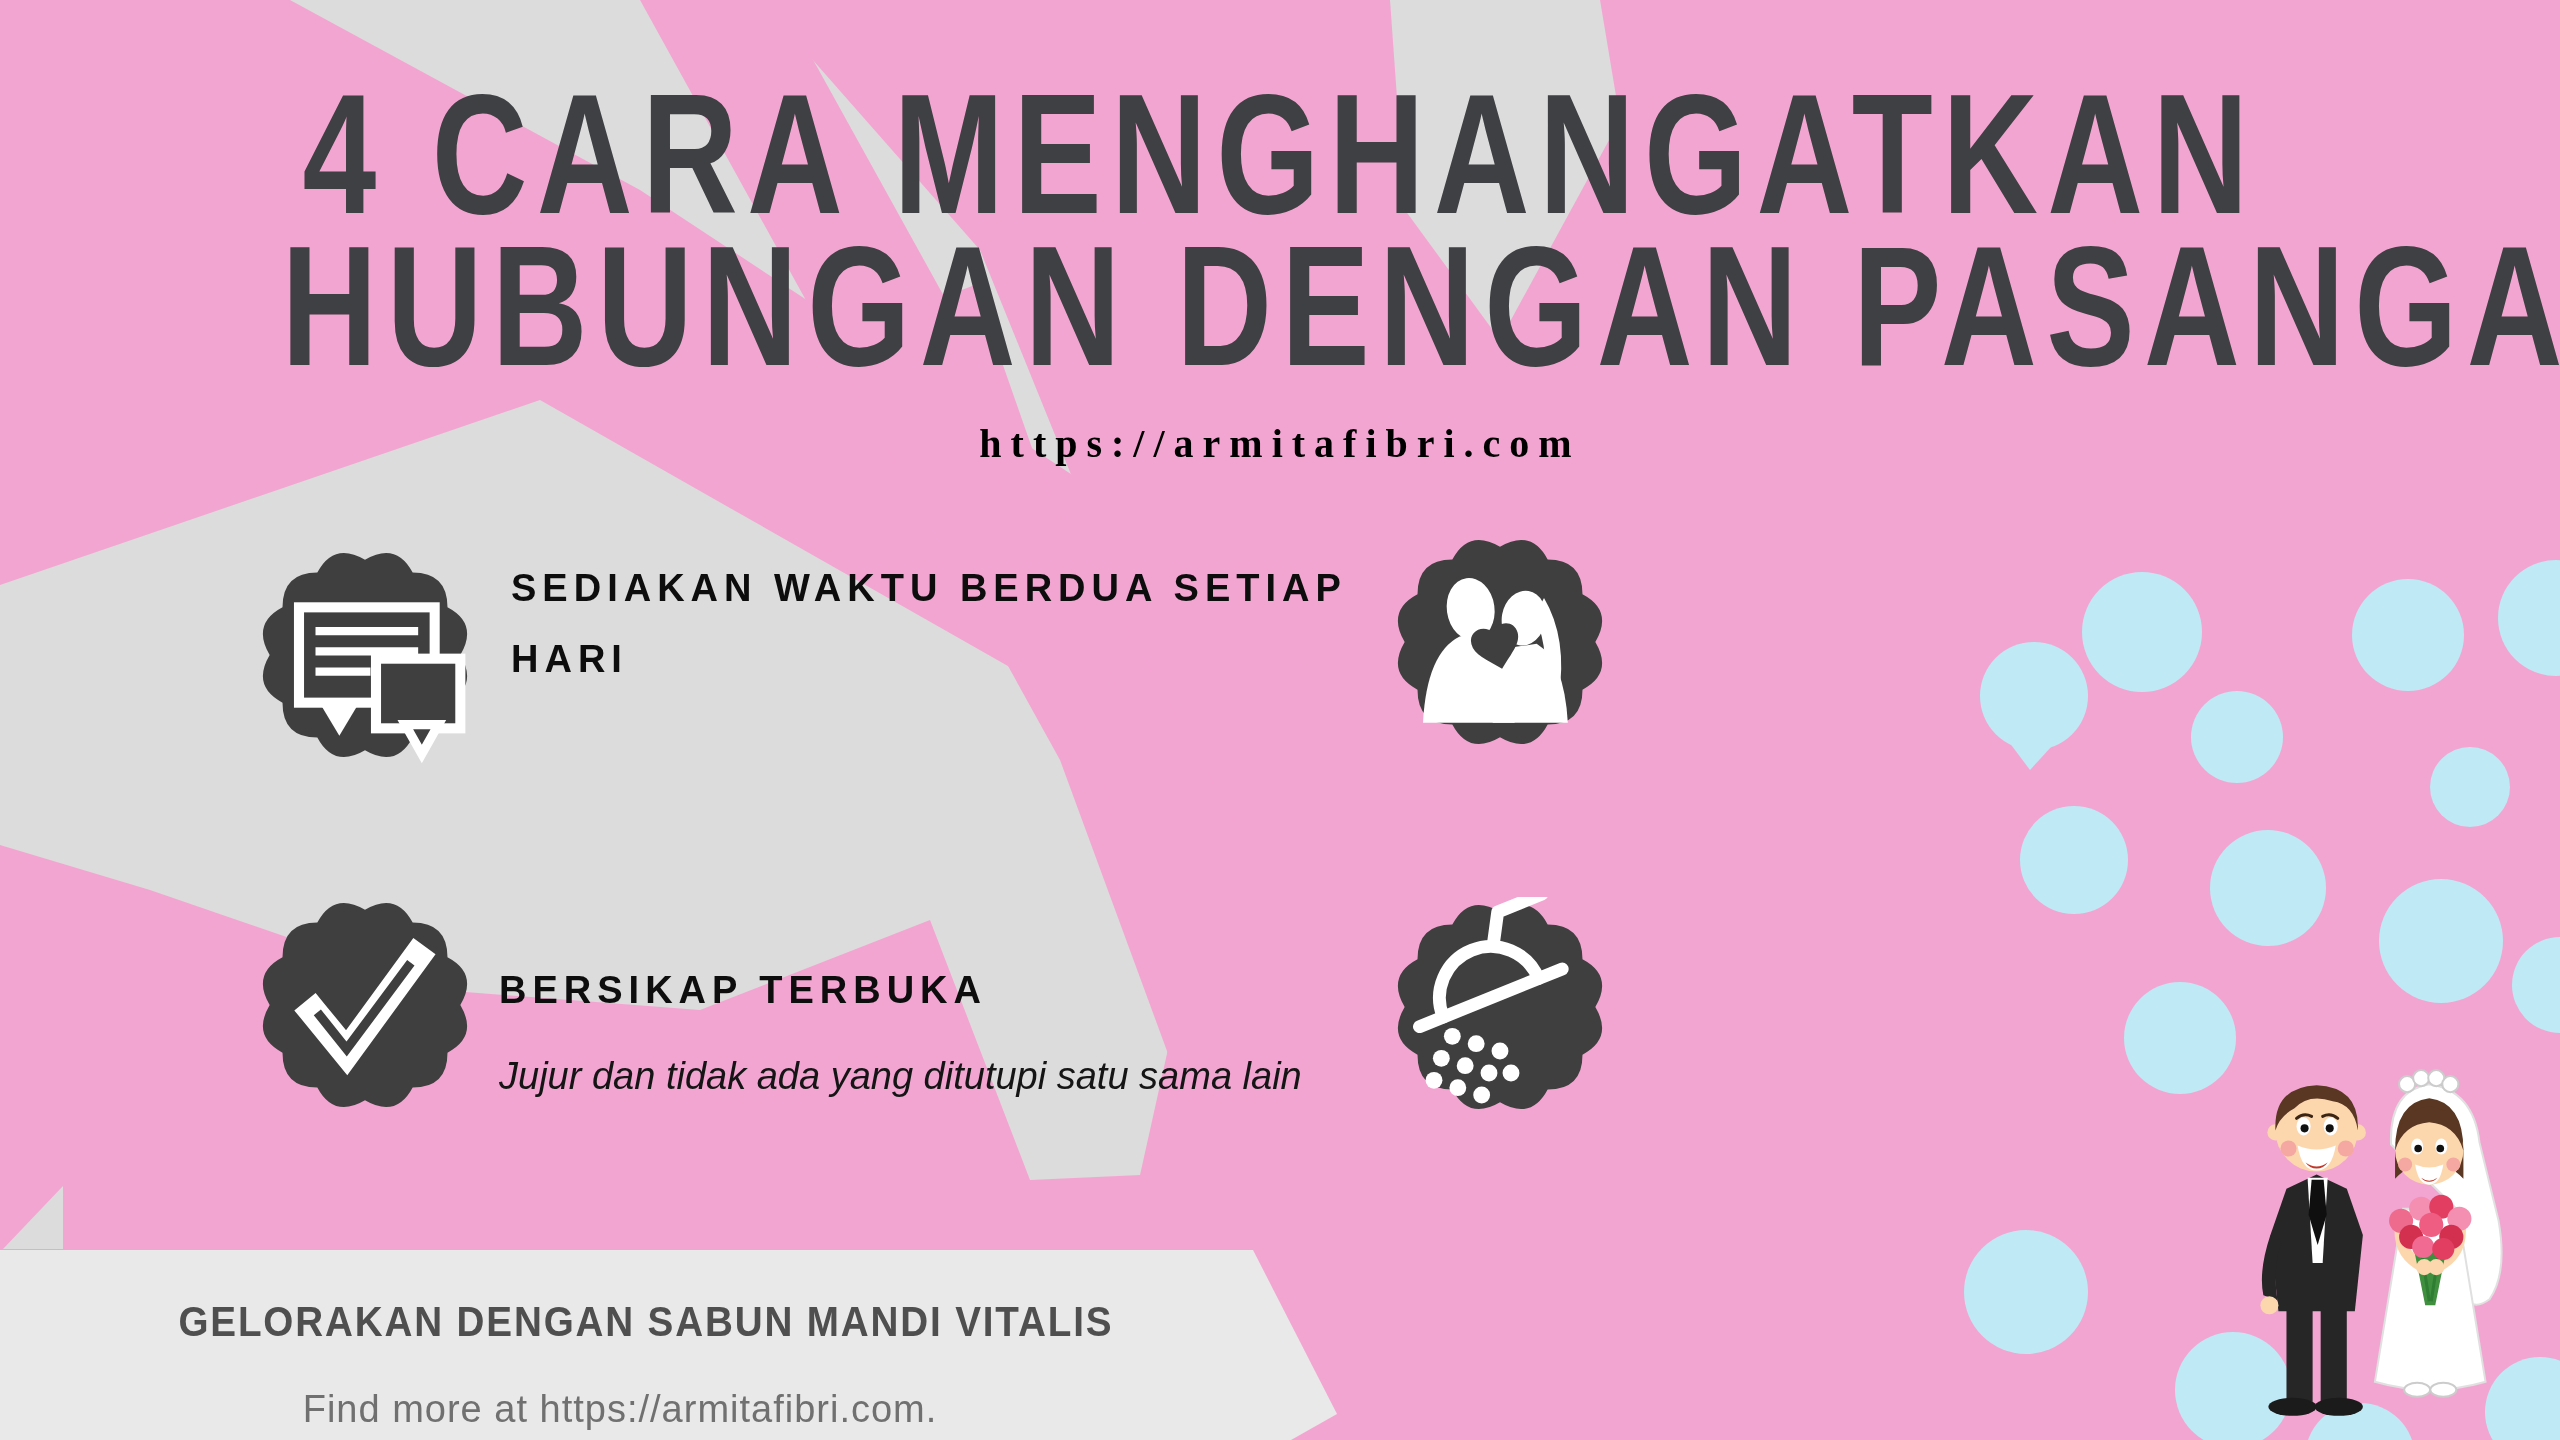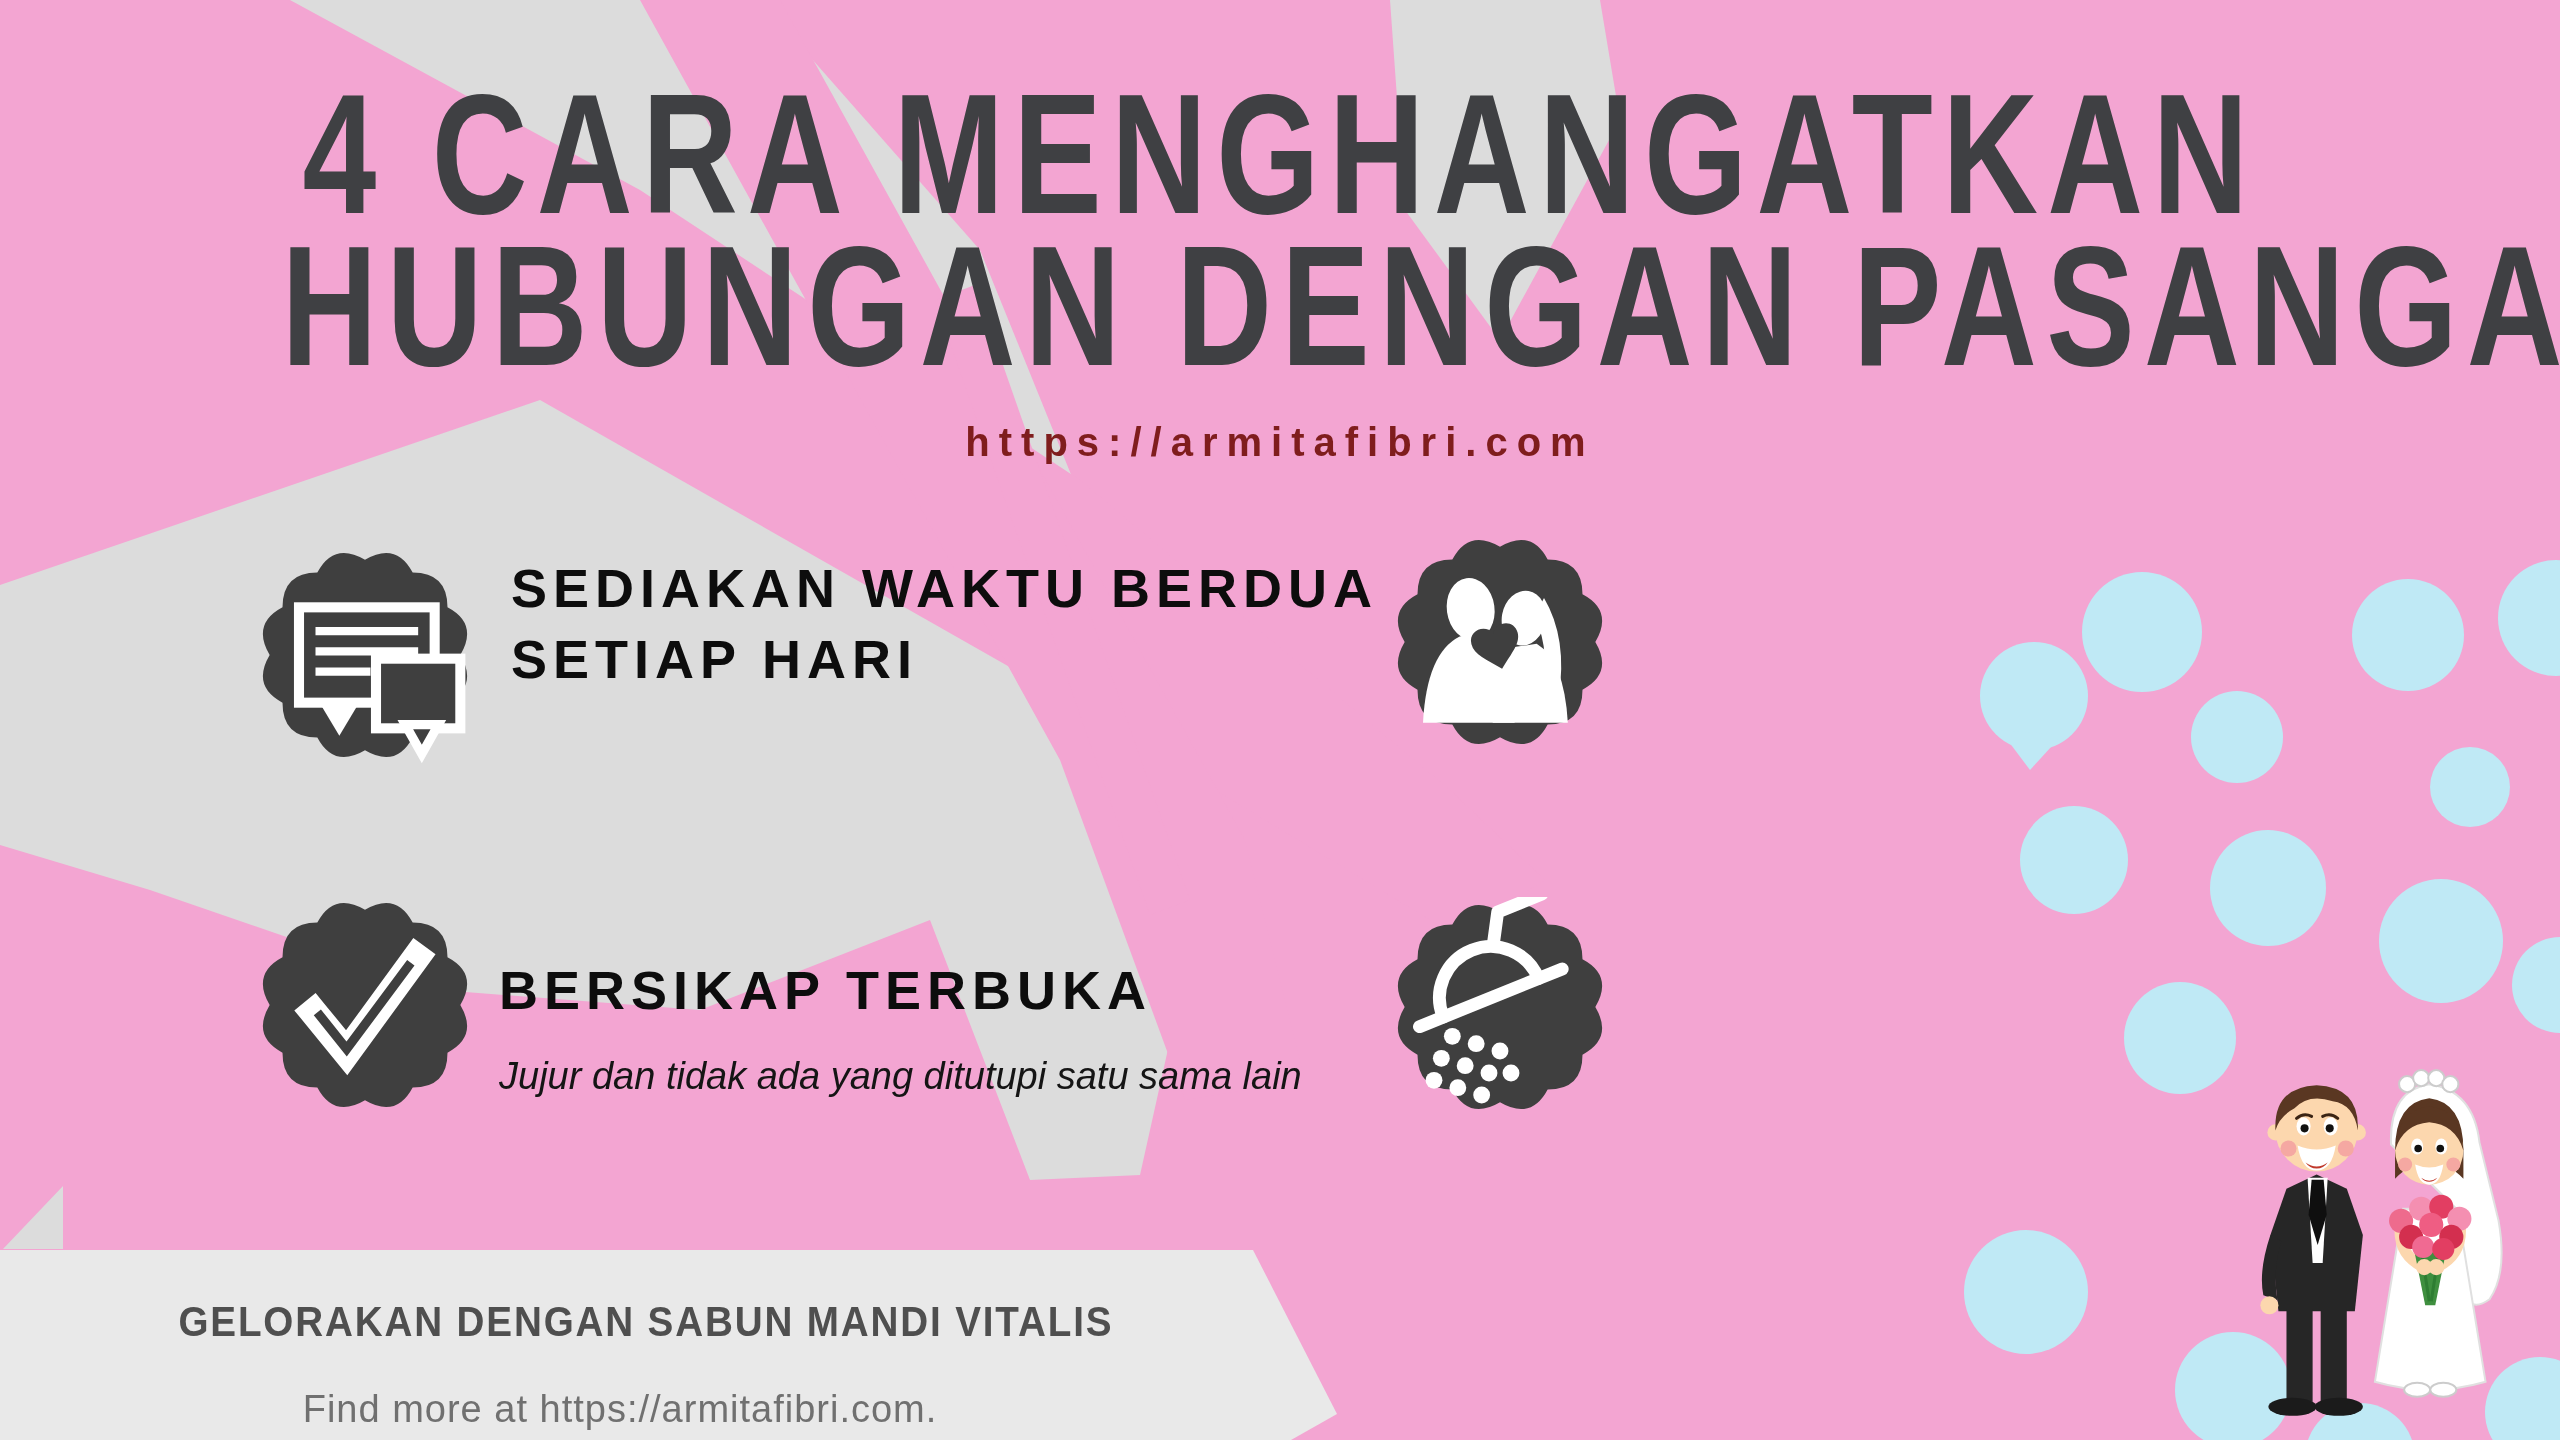--- a/index.html
+++ b/index.html
@@ -13,30 +13,30 @@
   
   .title{
     position:absolute;left:0;right:0;top:78px;
     text-align:center;color:#3f4043;font-weight:700;
     font-size:170px;line-height:152px;letter-spacing:12px;
     transform:scaleX(0.78);transform-origin:50% 50%;
     white-space:nowrap;
   }
   .site-url{
     position:absolute;left:0;right:0;top:420px;text-align:center;
-    font-family:Liberation Sans, sans-serif;font-weight:600;
-    font-size:40px;letter-spacing:9px;color:#7f1d1d;white-space:nowrap;
+    font-family:Liberation Serif, serif;font-weight:600;
+    font-size:40px;letter-spacing:9px;color:#000000;white-space:nowrap;
   }
 
   
   .tip{position:absolute;display:flex;gap:36px;align-items:flex-start;}
   .tip-icon{width:220px;height:220px;flex:none;}
   .tip-text{padding-top:6px;}
   .tip-heading{
-    font-weight:700;font-size:54px;letter-spacing:6px;line-height:71px;
+    font-weight:700;font-size:38px;letter-spacing:6px;line-height:71px;
     color:#0d0d0d;
   }
   .tip-desc{
     margin-top:16px;font-style:italic;font-size:38px;line-height:68px;
     color:#151515;
   }
   .tip-1{left:255px;top:545px;}
   .tip-2{left:1390px;top:532px;}
   .tip-3{left:255px;top:895px;gap:24px;}
   .tip-4{left:1390px;top:897px;}

